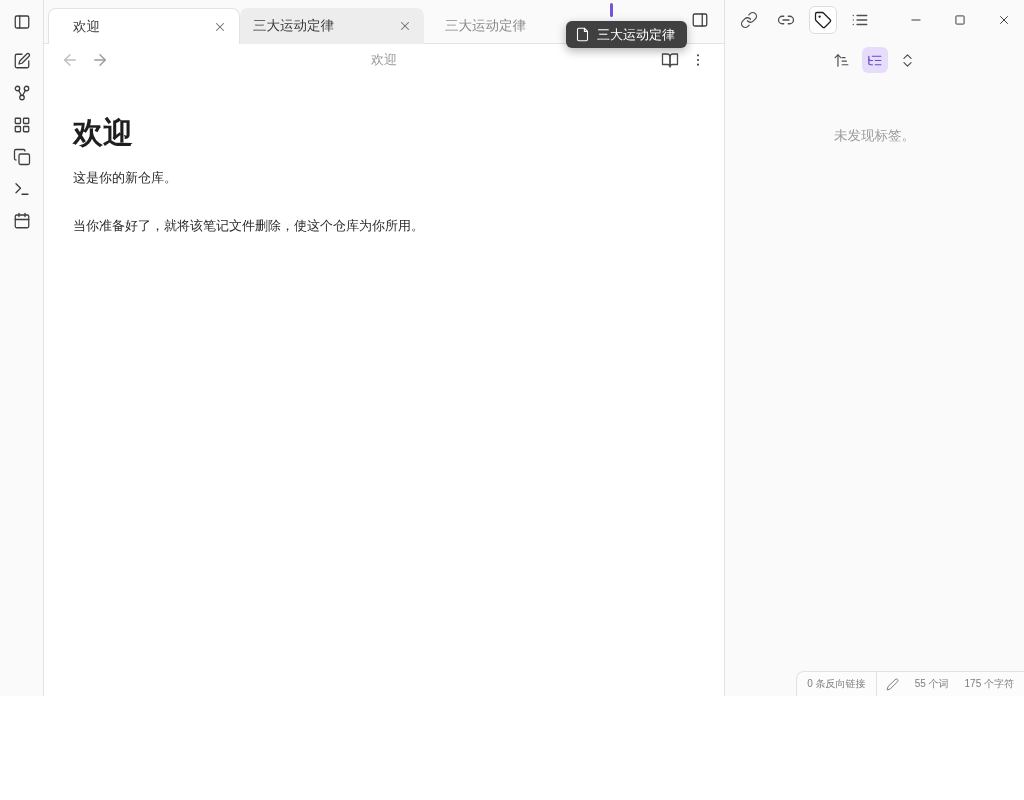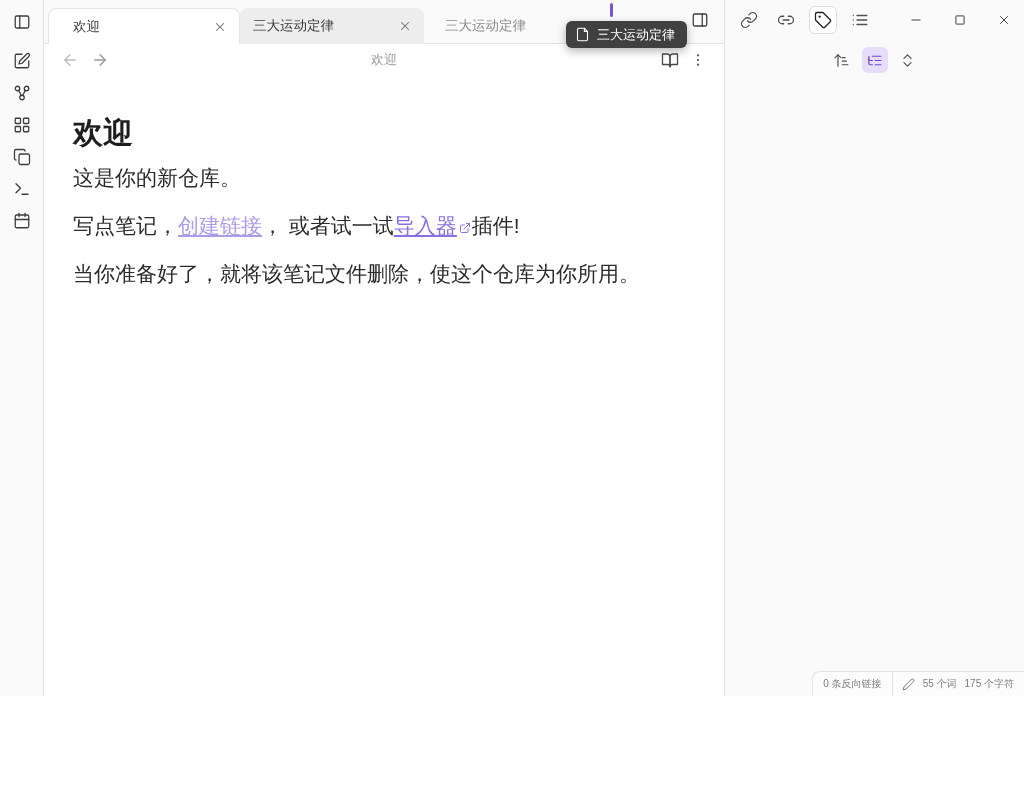--- a/index.html
+++ b/index.html
@@ -40,21 +40,21 @@
   .nav-arrows { position:absolute; left:14px; top:0; height:32px; display:flex; align-items:center; gap:6px; }
   .nav-btn { width:24px; height:24px; display:flex; align-items:center; justify-content:center; }
   .nav-btn.back { color:#bdbdbd; }
   .nav-btn.fwd  { color:#9a9a9a; }
   .view-title { position:absolute; left:0; top:0; width:100%; height:32px; display:flex; align-items:center; justify-content:center; font-size:13px; color:#9b9b9b; pointer-events:none; }
   .header-actions { position:absolute; right:14px; top:0; height:32px; display:flex; align-items:center; gap:4px; }
   .header-btn { width:24px; height:24px; display:flex; align-items:center; justify-content:center; color:#4a4a4a; }
 
   .editor { position:absolute; top:76px; left:0; right:0; bottom:0; padding:38px 60px 0 29px; }
   .editor h1 { font-size:30px; line-height:38px; font-weight:700; color:#1e1e1e; margin:0 0 14px; }
-  .editor p { font-size:21px; line-height:23px; color:#2b2b2b; margin:0 0 25px; }
+  .editor p { font-size:13px; line-height:23px; color:#2b2b2b; margin:0 0 25px; }
   a.link { color:#8a6fe0; text-decoration:underline; text-underline-offset:2px; cursor:pointer; }
   a.link.unresolved { color:#ab9ce9; }
   .ext-icon { display:inline-flex; vertical-align:-1px; margin:0 1px 0 2px; color:#8a6fe0; }
 
   
   .right-panel { position:absolute; left:724px; top:0; width:300px; height:100%; background:#fafafa; border-left:1px solid #e3e3e3; }
   .rp-tabs { position:absolute; left:10px; top:6px; display:flex; gap:9px; }
   .rp-tab { width:28px; height:28px; border-radius:6px; display:flex; align-items:center; justify-content:center; color:#4f4f4f; }
   .rp-tab.active { background:#fff; border:1px solid #dcdcdc; color:#1f1f1f; }
   .win-controls { position:absolute; top:6px; right:6px; display:flex; gap:16px; }
@@ -64,21 +64,21 @@
   .rp-hbtn.active { background:#e6ddfa; color:#6b46d8; }
   .rp-empty { position:absolute; top:127px; left:0; width:100%; text-align:center; font-size:13.5px; color:#9b9b9b; }
 
   .status-bar {
     position:absolute; right:0; bottom:0; height:25px;
     display:flex; align-items:center; background:#fcfcfc;
     border:1px solid #e2e2e2; border-right:none; border-bottom:none;
     border-top-left-radius:8px; font-size:10px; color:#7d7d7d; white-space:nowrap;
   }
   .sb-backlinks { height:100%; display:flex; align-items:center; padding:0 10px; border-right:1px solid #e2e2e2; border-top-left-radius:8px; }
-  .sb-right { display:flex; align-items:center; gap:8px; padding:0 10px 0 9px; }
+  .sb-right { display:flex; align-items:center; gap:16px; padding:0 10px 0 9px; }
 
   
   .drag-tooltip {
     position:absolute; left:566px; top:21px; height:27px; z-index:50;
     display:flex; align-items:center; gap:7px; padding:0 12px 0 9px;
     background:#404040; color:#fff; font-size:13px; border-radius:6px;
     box-shadow:0 3px 10px rgba(0,0,0,.3); white-space:nowrap;
   }
 </style>
 </head>
@@ -230,27 +230,20 @@
                 <circle cx="12" cy="19" r="1.6"></circle>
               </svg>
           </span>
         </button>
       </div>
     </div>
 
     <div class="editor">
       <h1>欢迎</h1>
       <p>这是你的新仓库。</p>
-      <p><span>写点笔记，</span><a class="link unresolved">创建链接</a><span>， 或者试一试</span><a class="link">导入器</a><span class="ext-icon">
-            <svg width="12" height="12" viewBox="0 0 24 24" fill="none" stroke="currentColor" stroke-width="2" stroke-linecap="round" stroke-linejoin="round">
-              <path d="M15 3h6v6"></path>
-              <path d="M10 14 21 3"></path>
-              <path d="M18 13v6a2 2 0 0 1-2 2H5a2 2 0 0 1-2-2V8a2 2 0 0 1 2-2h6"></path>
-            </svg>
-          </span><span>插件!</span></p>
       <p>当你准备好了，就将该笔记文件删除，使这个仓库为你所用。</p>
     </div>
   </main>
 
   <aside class="right-panel">
 
     <div class="rp-tabs">
       <button class="rp-tab">
         <span class="icon">
           <svg width="18" height="18" viewBox="0 0 24 24" fill="none" stroke="currentColor" stroke-width="1.7" stroke-linecap="round" stroke-linejoin="round">
@@ -341,20 +334,21 @@
       <button class="rp-hbtn">
         <span class="icon">
           <svg width="17" height="17" viewBox="0 0 24 24" fill="none" stroke="currentColor" stroke-width="1.7" stroke-linecap="round" stroke-linejoin="round">
               <path d="m7 15 5 5 5-5"></path>
               <path d="m7 9 5-5 5 5"></path>
             </svg>
         </span>
       </button>
     </div>
 
+    <div class="rp-empty">未发现标签。</div>
 
     <div class="status-bar">
       <div class="sb-backlinks">0 条反向链接</div>
       <div class="sb-right">
         <span class="icon">
           <svg width="13" height="13" viewBox="0 0 24 24" fill="none" stroke="currentColor" stroke-width="1.8" stroke-linecap="round" stroke-linejoin="round">
               <path d="M17 3a2.85 2.85 0 1 1 4 4L7.5 20.5 2 22l1.5-5.5Z"></path>
             </svg>
         </span>
         <span>55 个词</span>

